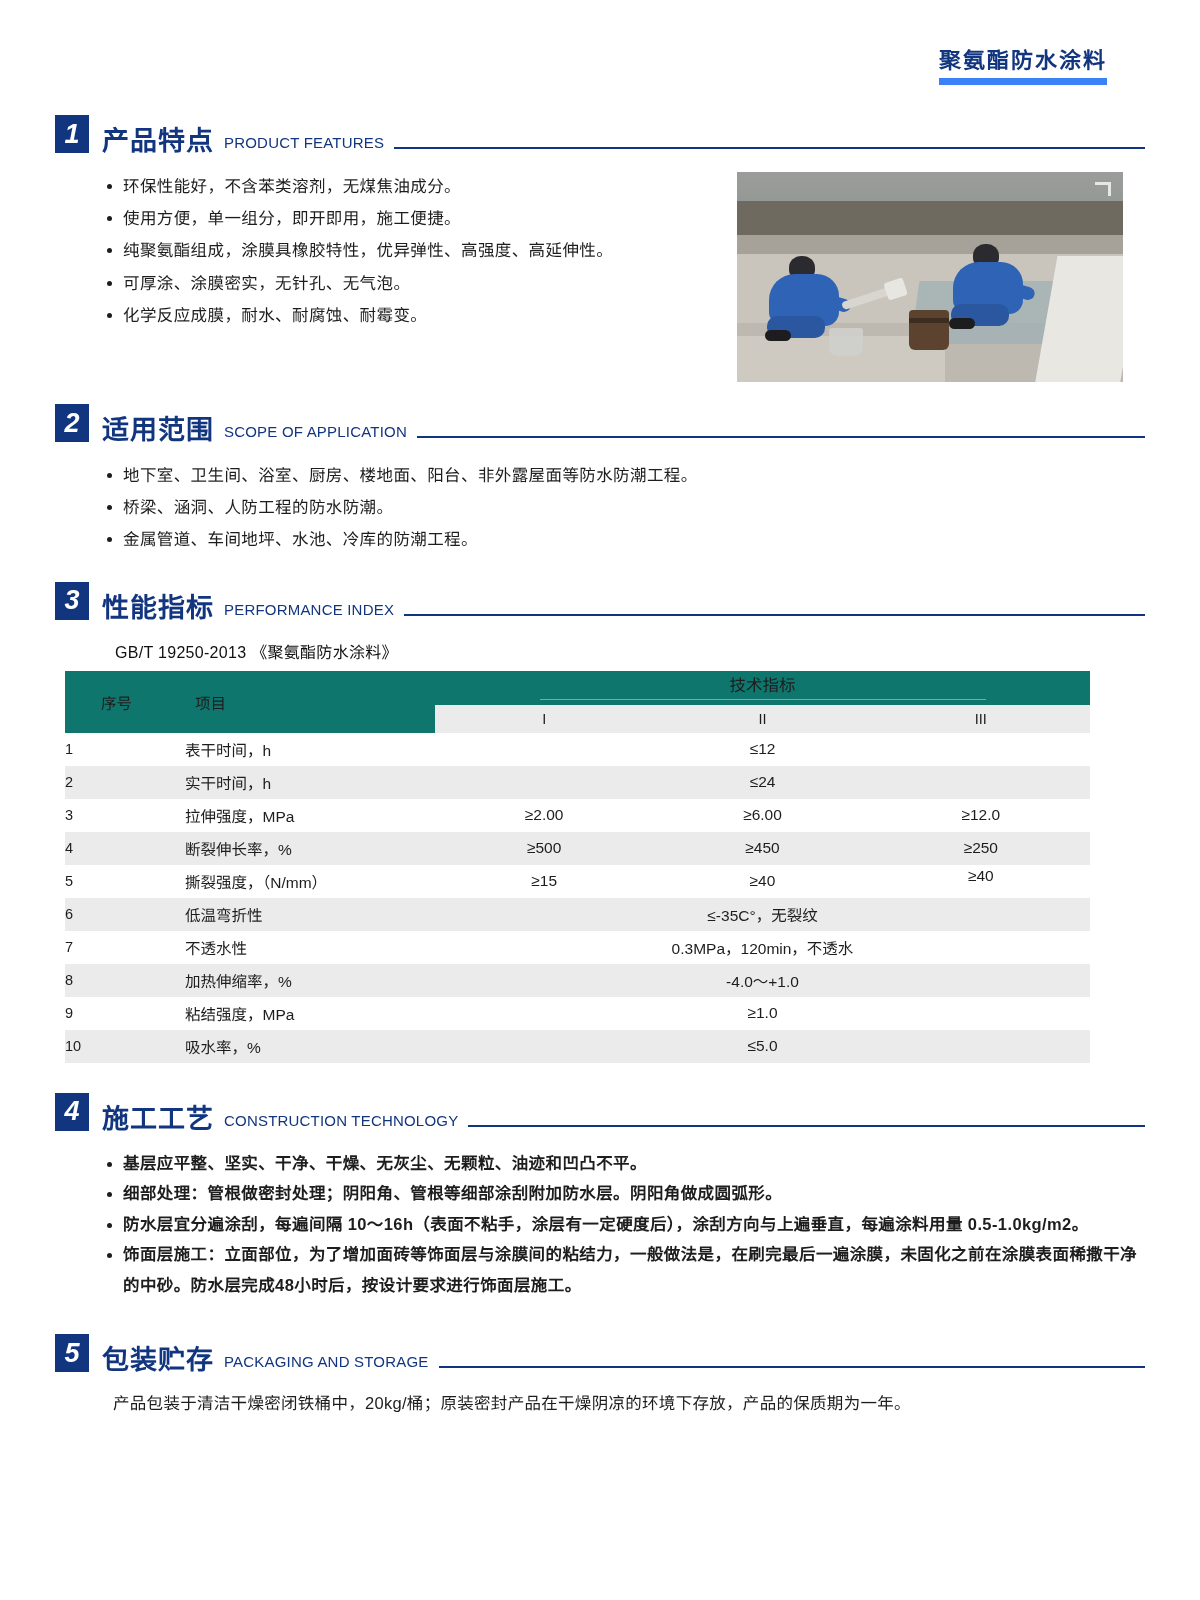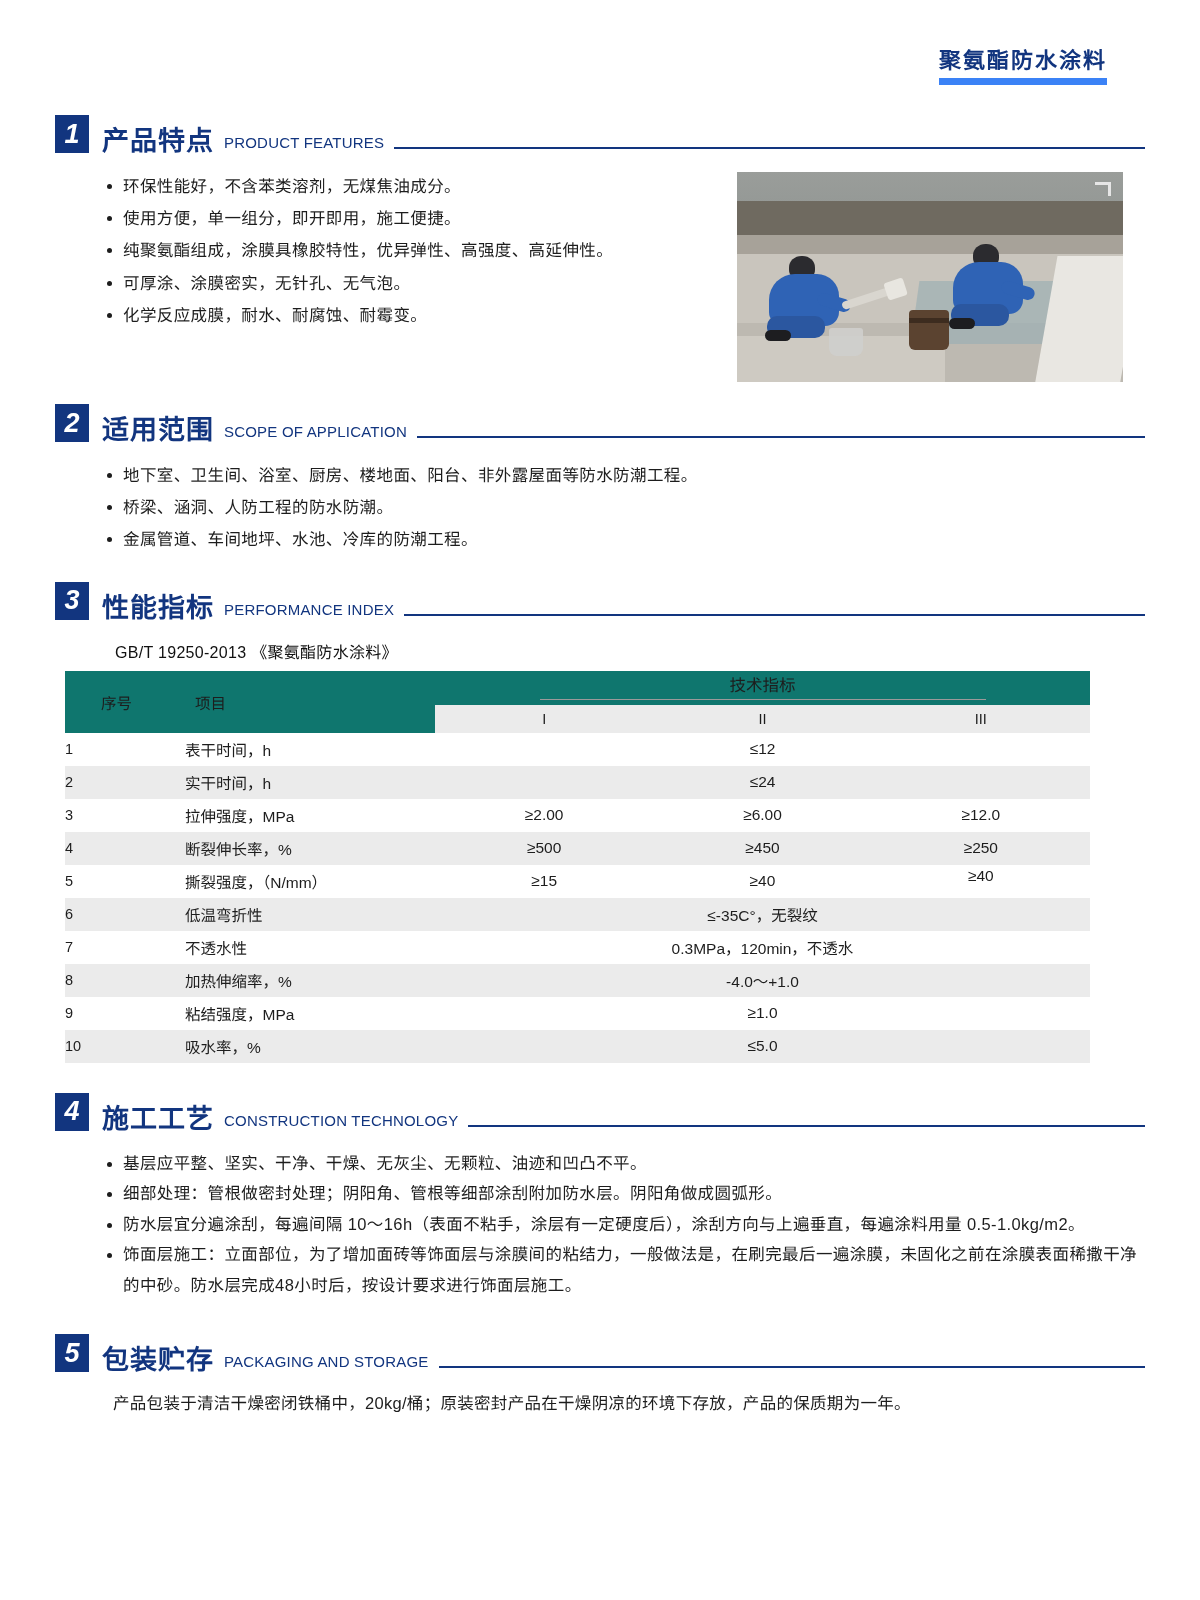--- a/index.html
+++ b/index.html
@@ -170,21 +170,21 @@
   }
   .tech-underline { border-bottom: 1px solid #9a9a9a; }
   .grade { font-size: 14.5px; font-weight: bold; }
   tr.body-row td { height: 33px; vertical-align: middle; }
   tr.body-row.alt td { background: #ebebeb; }
   td.no { padding-left: 36px; font-size: 14.5px; }
   td.item { padding-left: 10px; font-size: 15.5px; }
   td.val { text-align: center; font-size: 15.5px; }
 
   
-  .s4 ul.bullets li { line-height: 1.85; }
+  .s4 ul.bullets li { line-height: 1.85; font-weight: bold; }
 
   
   .s5-text {
     margin: 14px 0 0 58px;
     font-size: 16.5px;
     line-height: 1.8;
     color: #1d1d1d;
     letter-spacing: 0.3px;
   }
 </style>

